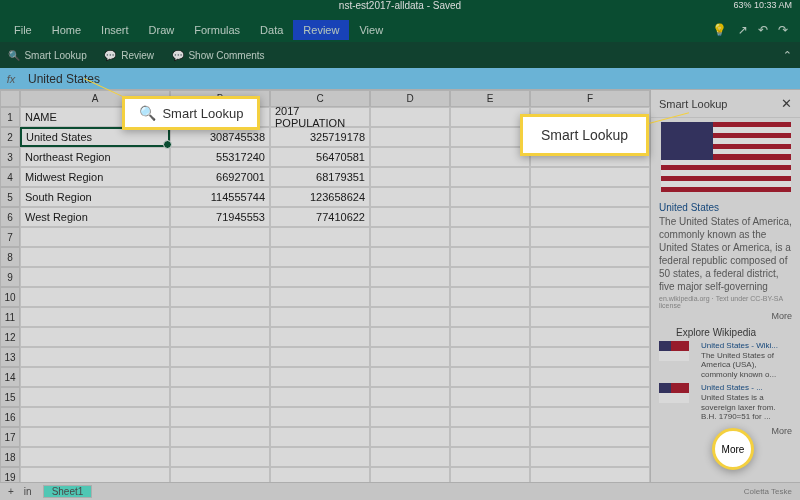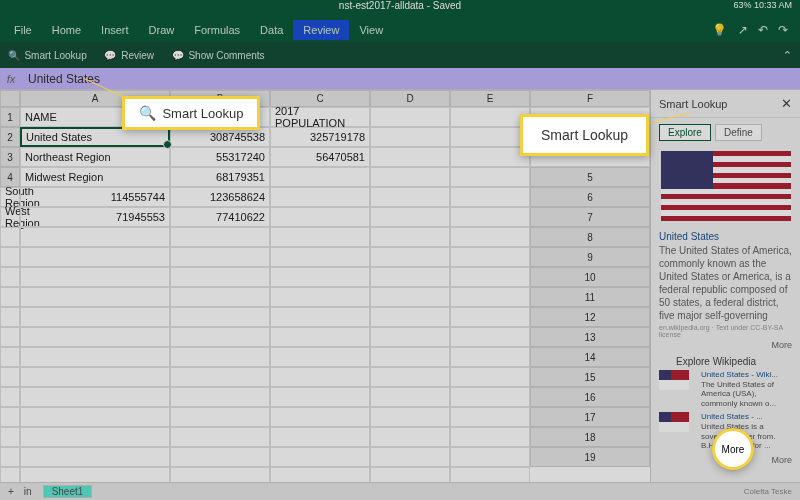--- a/index.html
+++ b/index.html
@@ -7,21 +7,21 @@
 .titlebar{height:18px;background:#0c5a3a;color:#fff;display:flex;align-items:flex-start;justify-content:center;font-size:10px;position:relative}
 .titlebar .status{position:absolute;right:8px;font-size:9px}
 .ribbon-tabs{height:24px;background:#0c5a3a;display:flex;align-items:center;padding:0 4px;color:#d4e8dd}
 .ribbon-tabs .tab{padding:4px 10px;cursor:pointer;font-size:11px}
 .ribbon-tabs .tab.active{background:#1d4ed8}
 .ribbon-tabs .right{margin-left:auto;display:flex;gap:10px;padding-right:8px}
 .ribbon-tabs .right span{font-size:12px}
 .ribbon-cmds{height:26px;background:#154d38;display:flex;align-items:center;padding:0 8px;color:#d4e8dd;gap:18px;position:relative}
 .ribbon-cmds .cmd{display:flex;align-items:center;gap:4px;font-size:10px;cursor:pointer}
 .ribbon-cmds .expand{position:absolute;right:8px;cursor:pointer}
-.formula-bar{height:22px;background:#c4b5fd;display:flex;align-items:center;border-bottom:1px solid #ccc}
+.formula-bar{height:22px;background:#7dd3fc;display:flex;align-items:center;border-bottom:1px solid #ccc}
 .formula-bar .fx{width:22px;text-align:center;color:#666;font-style:italic;font-size:11px}
 .formula-bar .content{flex:1;padding:0 6px;font-size:12px;color:#333}
 .main{display:flex;height:calc(500px - 18px - 24px - 26px - 22px - 18px)}
 .sheet{flex:1;background:#fff;position:relative;overflow:hidden}
 .side-pane{width:150px;background:#f2f2f2;border-left:1px solid #ccc;display:flex;flex-direction:column}
 .grid{display:grid;grid-template-columns:20px 150px 100px 100px 80px 80px 120px;font-size:11px}
 .hdr{background:#e8e8e8;border:1px solid #d0d0d0;text-align:center;padding:2px 0;color:#333;font-size:10px}
 .rowhdr{background:#e8e8e8;border:1px solid #d0d0d0;text-align:center;color:#333;font-size:10px;display:flex;align-items:center;justify-content:center}
 .cell{border:1px solid #e0e0e0;padding:2px 4px;color:#222;height:20px;display:flex;align-items:center}
 .cell.num{justify-content:flex-end}
@@ -129,20 +129,21 @@
         <div class="cell"></div>
         <div class="rowhdr">3</div>
         <div class="cell">Northeast Region</div>
         <div class="cell num">55317240</div>
         <div class="cell num">56470581</div>
         <div class="cell"></div>
         <div class="cell"></div>
         <div class="cell"></div>
         <div class="rowhdr">4</div>
         <div class="cell">Midwest Region</div>
+        <div class="cell num">66927001</div>
         <div class="cell num">68179351</div>
         <div class="cell"></div>
         <div class="cell"></div>
         <div class="cell"></div>
         <div class="rowhdr">5</div>
         <div class="cell">South Region</div>
         <div class="cell num">114555744</div>
         <div class="cell num">123658624</div>
         <div class="cell"></div>
         <div class="cell"></div>
@@ -244,24 +245,20 @@
         <div class="cell num"></div>
         <div class="cell"></div>
         <div class="cell"></div>
         <div class="cell"></div>
       </div>
   </div>
   <div class="side-pane">
     <div class="side-hdr">
       <span>Smart Lookup</span>
       <span class="x">✕</span>
-    </div>
-    <div class="side-tabs">
-      <div class="t active">Explore</div>
-      <div class="t">Define</div>
     </div>
     <div class="flag"></div>
     <div class="side-body">
       <h4>United States</h4>
       <div class="desc">The United States of America, commonly known as the United States or America, is a federal republic composed of 50 states, a federal district, five major self-governing</div>
       <div class="src">en.wikipedia.org · Text under CC-BY-SA license</div>
       <div class="more">More</div>
       <div class="sec-title">Explore Wikipedia</div>
       <div class="wiki-item">
         <div class="thumb"></div>

